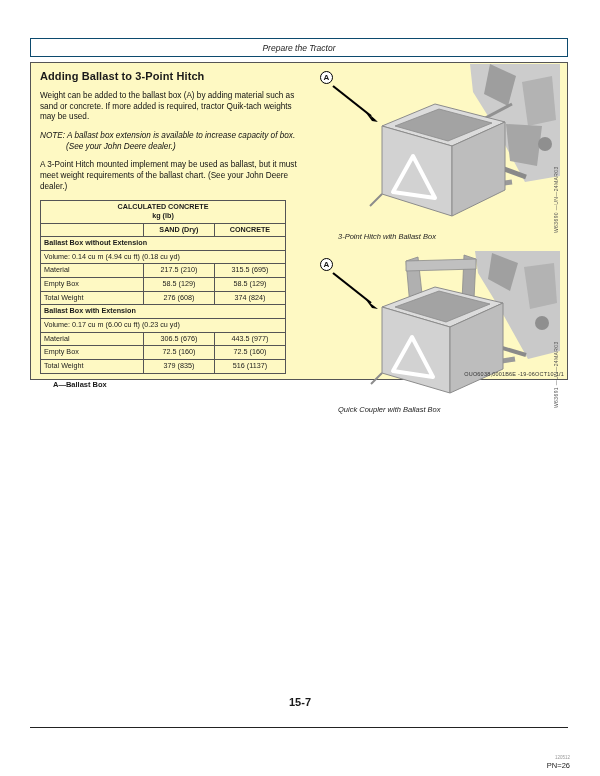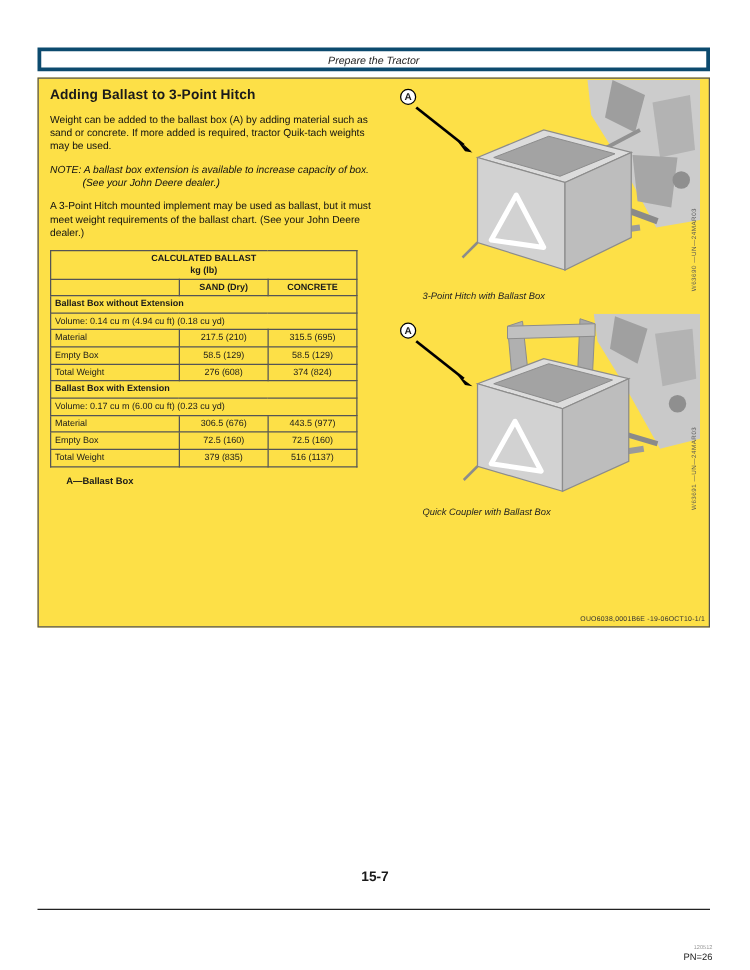--- a/index.html
+++ b/index.html
@@ -5,27 +5,27 @@
   * { box-sizing: border-box; margin: 0; padding: 0; }
   html, body { background: #ffffff; }
   .page {
     position: relative; width: 600px; height: 776px;
     background: #ffffff; overflow: hidden;
     font-family: "Liberation Sans", sans-serif; color: #1a1a1a;
   }
   
   .running-header {
     position: absolute; left: 30px; top: 38px; width: 538px; height: 19px;
-    border: 3px solid #0c4a6e; display: flex; align-items: center; justify-content: center;
+    border: 1px solid #0c4a6e; display: flex; align-items: center; justify-content: center;
     font-style: italic; font-size: 8.5px; color: #222;
   }
   
   .section-box {
-    position: absolute; left: 30px; top: 62px; width: 538px; height: 440px;
-    border: 1px solid #555; background: #fde047;
+    position: absolute; left: 30px; top: 62px; width: 538px; height: 318px;
+    border: 1px solid #555; background: #fef9c3;
   }
   .left-col { position: absolute; left: 9px; top: 7px; width: 266px; }
   .section-title { font-weight: bold; font-size: 11px; margin-bottom: 9px; letter-spacing: 0.1px; }
   .para { font-size: 8.2px; line-height: 1.3; margin-bottom: 8px; color: #111; }
   .note { font-style: italic; padding-left: 26px; text-indent: -26px; }
   
   table.ballast { border-collapse: collapse; width: 246px; font-size: 7.2px; margin-top: 3px; table-layout: fixed; }
   table.ballast td { border: 1px solid #555; padding: 2px 3px; line-height: 1.2; vertical-align: middle; }
   .t-center { text-align: center; }
   .t-bold { font-weight: bold; }
@@ -83,21 +83,21 @@
 
       <table class="ballast">
         <colgroup>
             <col style="width:42%">
             <col style="width:29%">
             <col style="width:29%">
           </colgroup>
         <tbody>
             <tr class="t-title">
           <td colspan="3" class="t-center t-bold">
-            <div>CALCULATED BALLAST</div>
+            <div>CALCULATED CONCRETE</div>
             <div>kg  (lb)</div>
           </td>
         </tr>
         <tr>
           <td></td>
           <td class="t-center t-bold">SAND (Dry)</td>
           <td class="t-center t-bold">CONCRETE</td>
         </tr>
 
         <tr>

